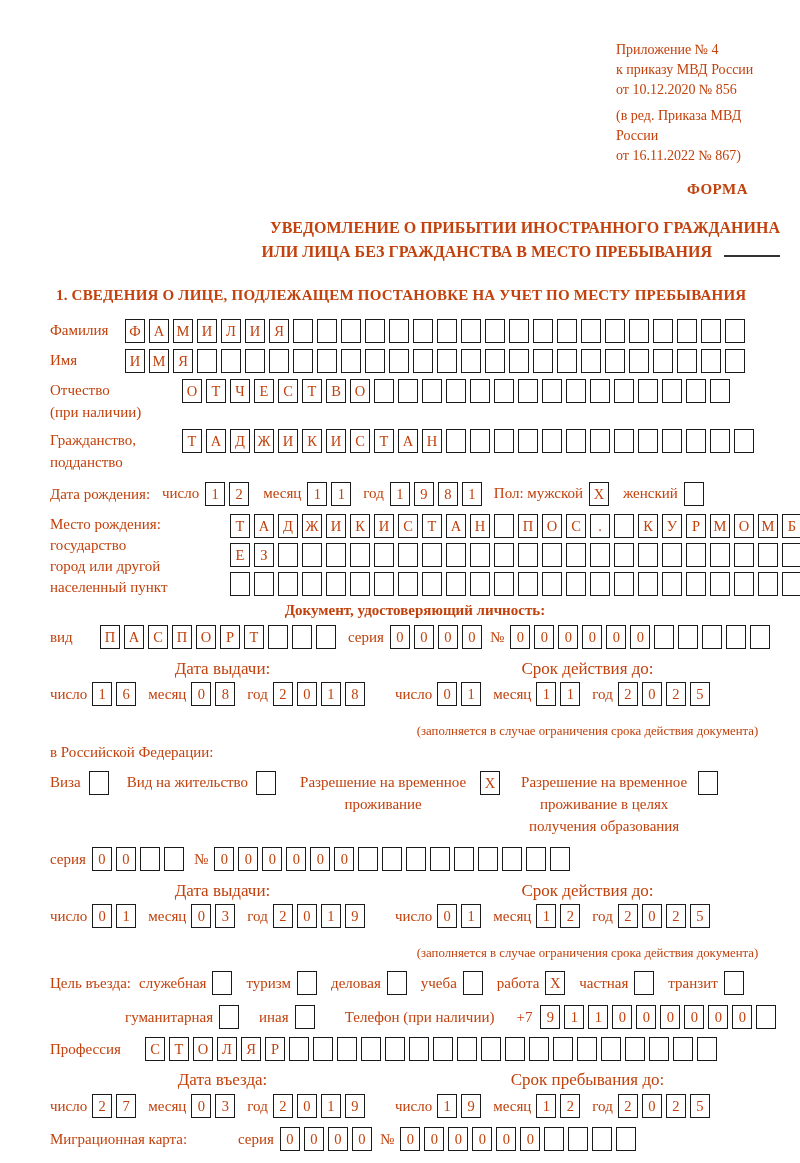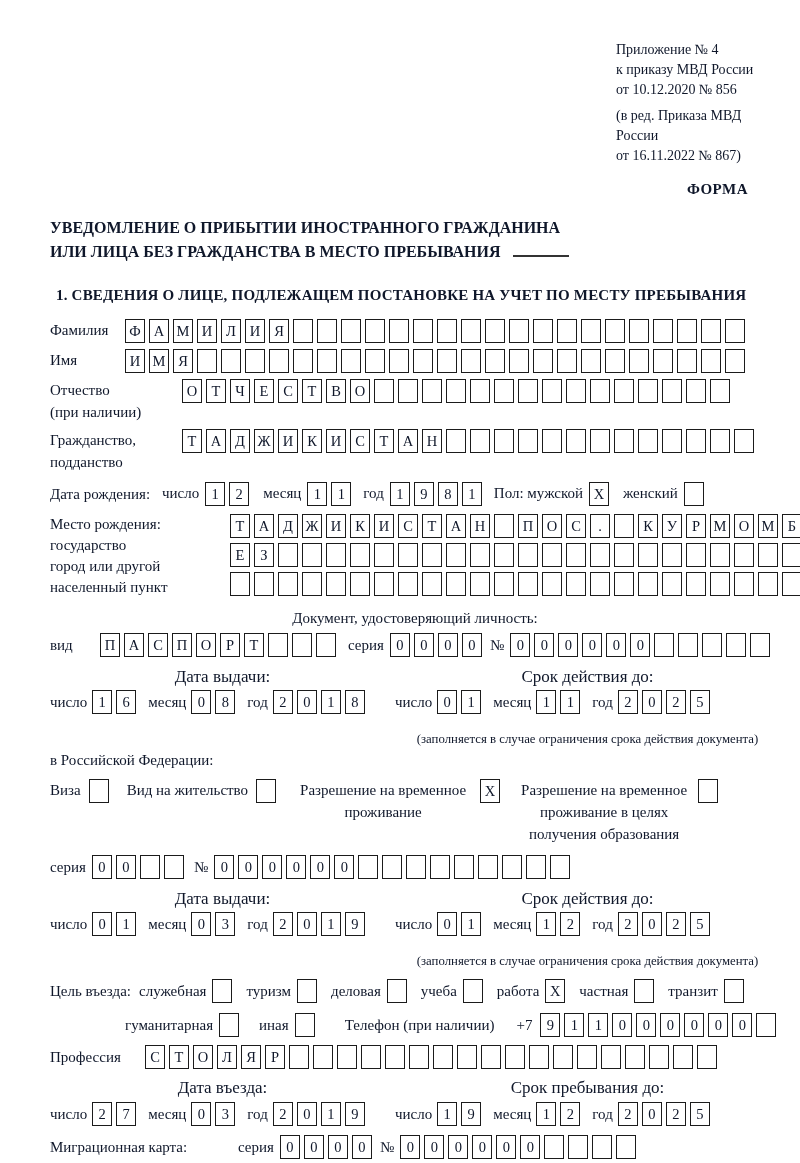--- a/index.html
+++ b/index.html
@@ -1,46 +1,46 @@
 <!DOCTYPE html>
 <html><head>
 <meta charset="utf-8">
 <style>
   html,body{margin:0;padding:0;background:#888;}
   .page{
     width:800px;height:1163px;box-sizing:border-box;
-    background:#ffffff;color:#0f172a;
+    background:#ffffff;color:#c2410c;
     font-family:"Liberation Serif","DejaVu Serif",serif;
     font-size:15px;line-height:1.3;
     padding:40px 20px 16px 50px;
     position:relative;overflow:hidden;
   }
   .hdr{margin-left:566px;font-size:14px;line-height:20px;}
   .hdr .hdr2{margin-top:6px;}
   .forma{text-align:right;padding-right:32px;font-weight:bold;margin-top:14px;font-size:15px;letter-spacing:.5px;}
-  .title{text-align:left;font-weight:bold;font-size:16px;line-height:24px;margin-top:16px;}
+  .title{text-align:right;font-weight:bold;font-size:16px;line-height:24px;margin-top:16px;}
   .tline{display:inline-block;width:56px;border-bottom:2px solid #333;margin-left:12px;vertical-align:baseline;}
   .sec{font-weight:bold;font-size:15px;margin-top:22px;padding-left:6px;letter-spacing:.2px;}
 
   .frow{display:flex;align-items:flex-start;margin-top:6px;white-space:nowrap;}
   .flabel{flex-shrink:0;line-height:22px;}
   .lw75{width:75px;}
   .lw132{width:132px;}
   .lw50{width:50px;}
   .cells{white-space:nowrap;}
   .cell{
     display:inline-block;width:18px;height:22px;border:1.5px solid #1b1b1b;
     margin-right:4px;text-align:center;font-size:14.5px;line-height:22px;
     vertical-align:middle;background:#fff;
   }
   .cellcol .cells{display:block;margin-bottom:5px;}
 
   .inline-lbl{line-height:25px;margin-right:6px;}
 
-  .dochead{font-weight:normal;text-align:center;margin-top:8px;font-size:15px;}
+  .dochead{font-weight:bold;text-align:center;font-size:15px;}
 
   .dates-row{display:flex;justify-content:space-between;margin-top:8px;}
   .date-block{white-space:nowrap;}
   .date-block .dhead{text-align:center;font-size:17px;margin-bottom:2px;}
   .date-line{display:flex;align-items:center;}
   .date-line .dlbl{margin-right:5px;line-height:25px;}
   .date-line .cells{margin-right:8px;}
   .db-left{width:345px;}
   .db-right{width:385px;}
   .note{font-size:12.8px;text-align:center;margin-top:16px;white-space:nowrap;}

